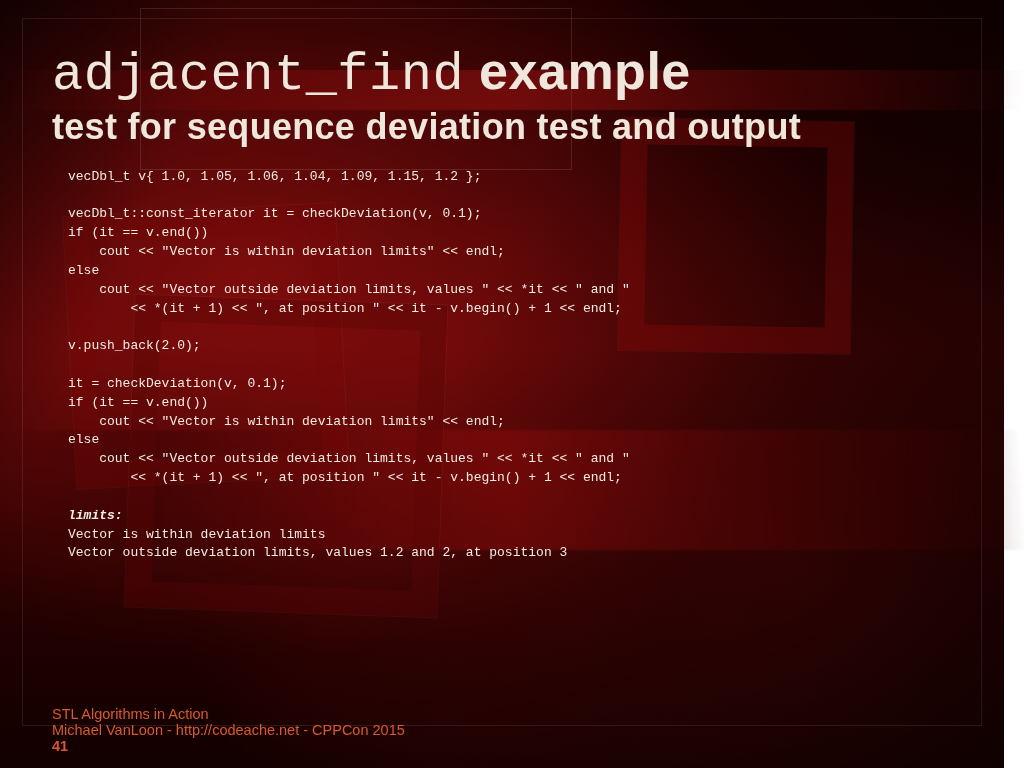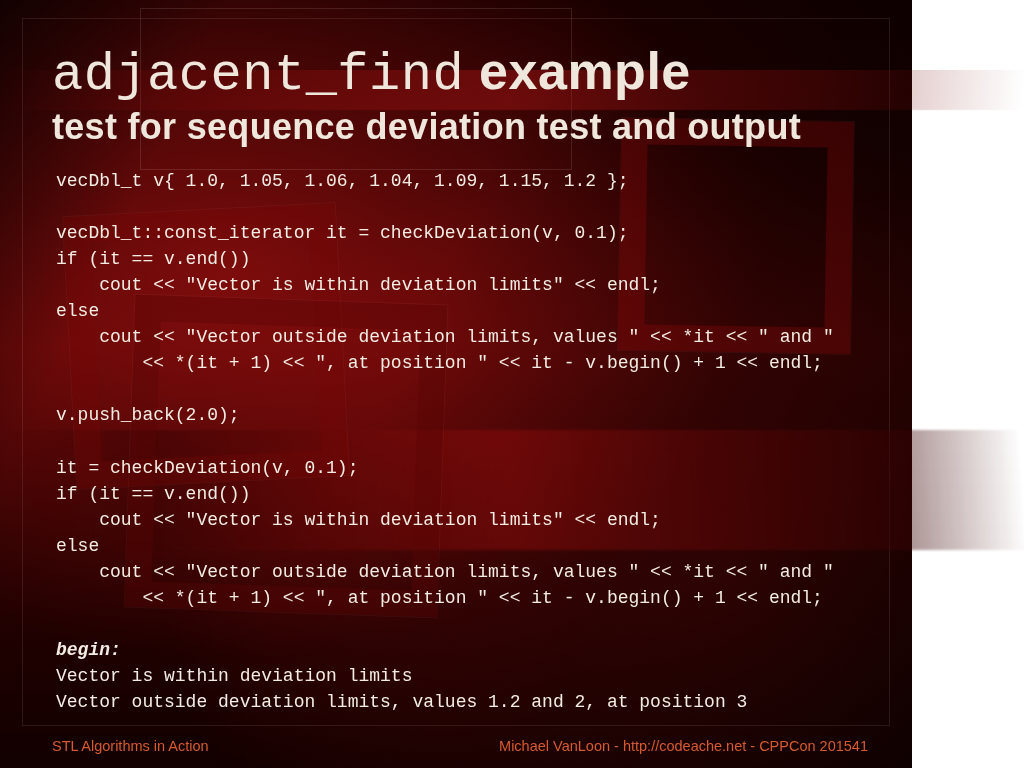--- a/index.html
+++ b/index.html
@@ -5,21 +5,21 @@
   html, body {
     margin: 0;
     padding: 0;
     width: 1024px;
     height: 768px;
     overflow: hidden;
     font-family: Arial, Helvetica, sans-serif;
   }
   .slide {
     position: relative;
-    width: 912px;
+    width: 1004px;
     height: 768px;
     background:
       linear-gradient(115deg,
         rgba(0,0,0,0.55) 0%,
         rgba(0,0,0,0.0) 18%,
         rgba(0,0,0,0.0) 45%,
         rgba(0,0,0,0.45) 70%,
         rgba(0,0,0,0.7) 100%),
       radial-gradient(ellipse at 25% 35%, rgba(180,20,20,0.55) 0%, rgba(60,0,0,0.0) 55%),
       radial-gradient(ellipse at 80% 75%, rgba(140,10,10,0.55) 0%, rgba(40,0,0,0.0) 55%),
@@ -76,43 +76,44 @@
     font-weight: 400;
   }
   h2.subtitle {
     margin: 0 0 20px 0;
     font-size: 36px;
     font-weight: 700;
     color: #efe6dc;
     letter-spacing: 0.3px;
   }
   pre.code {
-    margin: 4px;
+    margin: 16px;
     font-family: "Courier New", Courier, monospace;
-    font-size: 18px;
+    font-size: 13px;
     line-height: 1.45;
     color: #f3ece3;
     white-space: pre;
   }
   pre.code .out-label {
     font-style: italic;
     font-weight: bold;
   }
   .footer {
     position: absolute;
     left: 0; right: 0; bottom: 14px;
     padding: 0 44px 0 52px;
     display: flex;
     align-items: baseline;
     font-size: 14.5px;
     color: #d65a2f;
+    flex-direction: column;
   }
   .footer .left  { flex: 0 0 auto; }
   .footer .mid   { flex: 1 1 auto; text-align: right; }
-  .footer .right { flex: 0 0 auto; text-align: right; }
+  .footer .right { flex: 0 0 auto; text-align: right; font-weight: bold; }
 </style>
 </head>
 <body>
 
 <div class="slide">
 
   <div class="deco frame-outer"></div>
   <div class="deco frame-inner"></div>
   <div class="deco bar1"></div>
   <div class="deco bar2"></div>
@@ -137,21 +138,21 @@
 
 v.push_back(2.0);
 
 it = checkDeviation(v, 0.1);
 if (it == v.end())
     cout &lt;&lt; "Vector is within deviation limits" &lt;&lt; endl;
 else
     cout &lt;&lt; "Vector outside deviation limits, values " &lt;&lt; *it &lt;&lt; " and "
         &lt;&lt; *(it + 1) &lt;&lt; ", at position " &lt;&lt; it - v.begin() + 1 &lt;&lt; endl;</span>
 
-<span class="out-label">begin:</span>
+<span class="out-label">limits:</span>
 <span>Vector is within deviation limits
 Vector outside deviation limits, values 1.2 and 2, at position 3</span></pre>
   </div>
 
   <div class="footer">
     <span class="left">STL Algorithms in Action</span>
     <span class="mid">Michael VanLoon - http://codeache.net - CPPCon 2015</span>
     <span class="right">41</span>
   </div>
 

